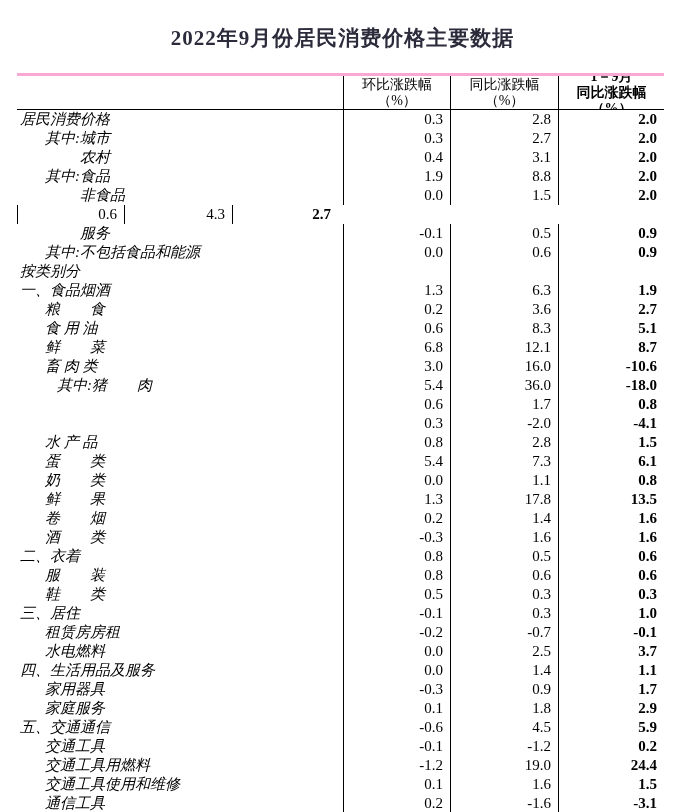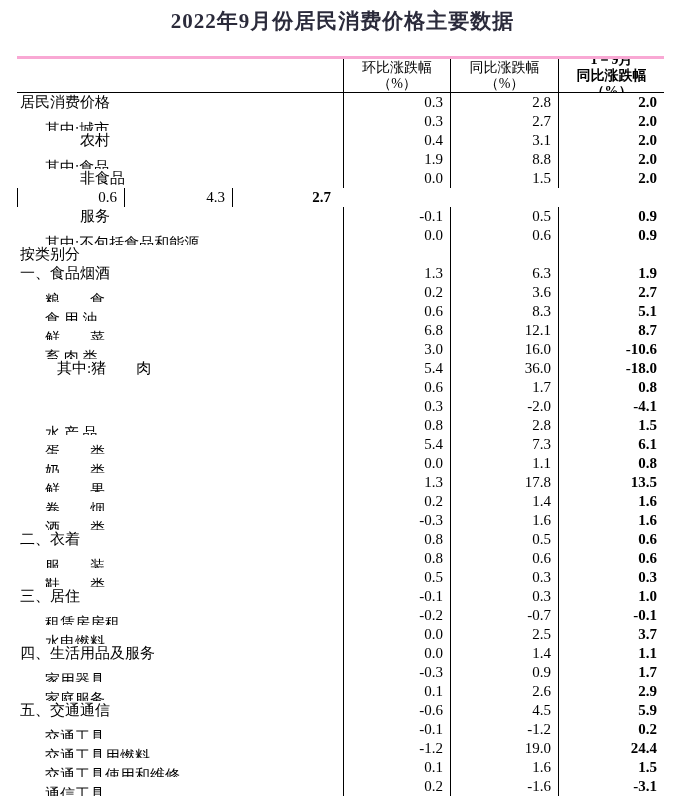--- a/index.html
+++ b/index.html
@@ -9,21 +9,21 @@
   }
   body {
     width: 685px;
     height: 812px;
     overflow: hidden;
     color: #000000;
     font-family: "Liberation Serif", serif;
   }
   .title {
     margin: 0;
-    padding-top: 10px;
+    padding-top: 27px;
     height: 23px;
     text-align: center;
     font-size: 21px;
     line-height: 23px;
     font-weight: bold;
     color: #2b2b3b;
     letter-spacing: 1px;
   }
   .cpi-table {
     width: 647px;
@@ -42,20 +42,21 @@
   }
   .cell {
     box-sizing: border-box;
     overflow: hidden;
   }
   .label-cell {
     width: 326px;
     font-size: 15px;
     line-height: 19px;
     white-space: pre;
+    font-style: italic;
   }
   .val-cell {
     border-left: 1px solid #000000;
     font-size: 15px;
     line-height: 19px;
     text-align: right;
     padding-right: 7px;
   }
   .col-1 { width: 107px; }
   .col-2 { width: 108px; }
@@ -65,21 +66,21 @@
     display: flex;
     flex-direction: column;
     justify-content: center;
     align-items: center;
     text-align: center;
     padding-right: 0;
     font-size: 14px;
     line-height: 16px;
   }
   .lv0 { padding-left: 3px; }
-  .lv1 { padding-left: 28px; margin-top: 8px; }
+  .lv1 { padding-left: 28px; }
   .lv2 { padding-left: 63px; }
   .lv4 { padding-left: 40px; }
   .lv5 { padding-left: 76px; margin-top: 46px; }
 </style>
 </head>
 <body>
 
 <div class="page">
   <h1 class="title">2022年9月份居民消费价格主要数据</h1>
 
@@ -312,21 +313,21 @@
   <div class="row">
     <div class="cell label-cell lv1">家用器具</div>
     <div class="cell val-cell col-1">-0.3</div>
     <div class="cell val-cell col-2">0.9</div>
     <div class="cell val-cell col-3">1.7</div>
   </div>
 
   <div class="row">
     <div class="cell label-cell lv1">家庭服务</div>
     <div class="cell val-cell col-1">0.1</div>
-    <div class="cell val-cell col-2">2.6</div>
+    <div class="cell val-cell col-2">1.8</div>
     <div class="cell val-cell col-3">2.9</div>
   </div>
 
   <div class="row">
     <div class="cell label-cell lv0">五、交通通信</div>
     <div class="cell val-cell col-1">-0.6</div>
     <div class="cell val-cell col-2">4.5</div>
     <div class="cell val-cell col-3">5.9</div>
   </div>
 

